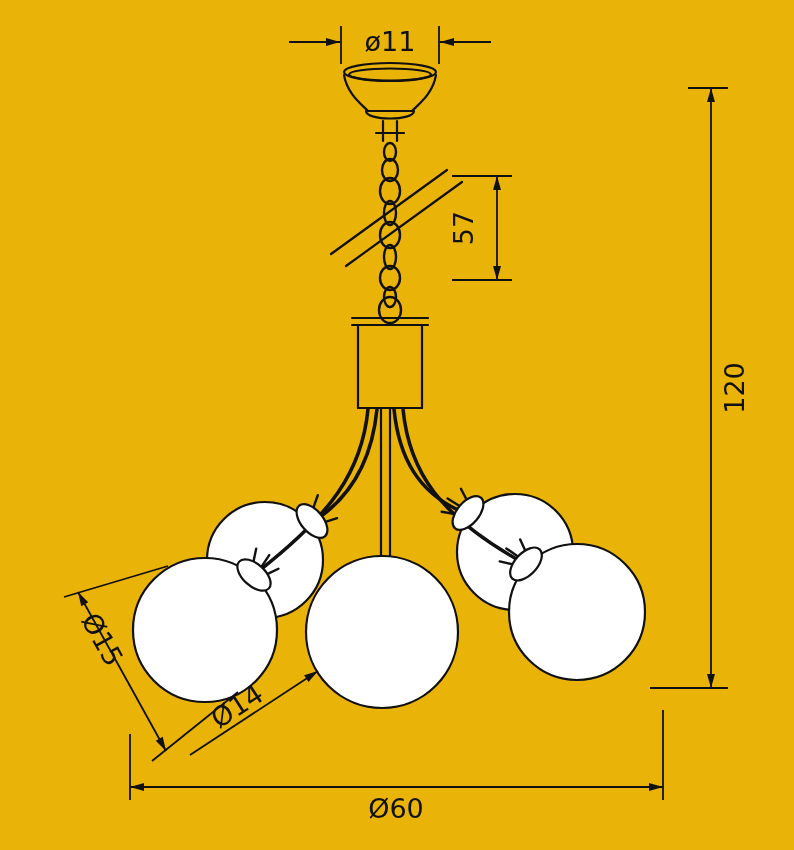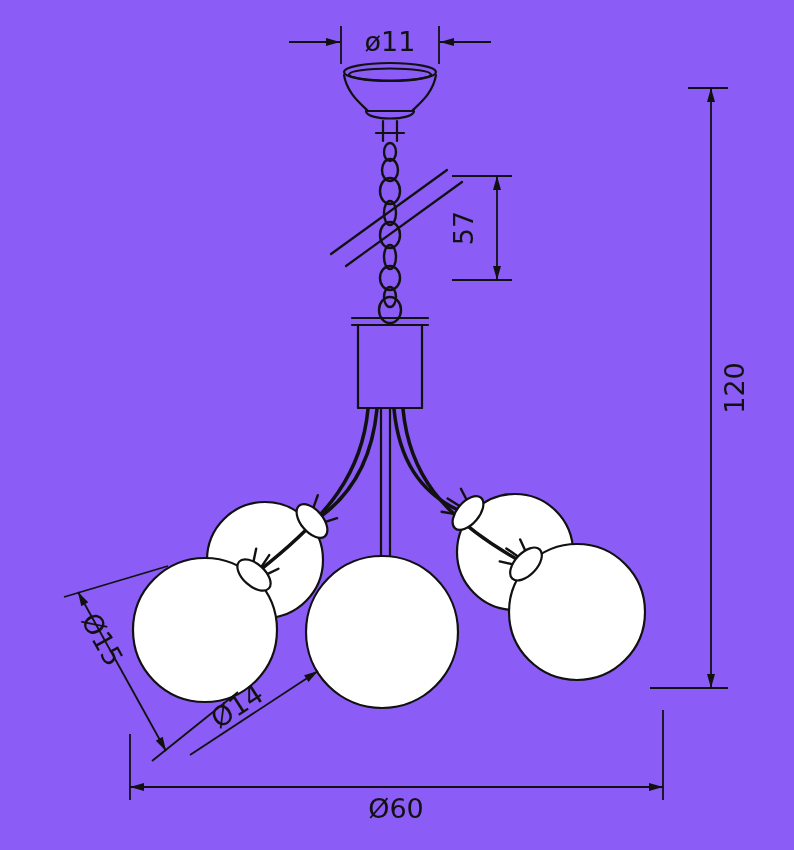--- a/index.html
+++ b/index.html
@@ -3,21 +3,21 @@
 <meta charset="utf-8">
 <style>
   html, body {
     margin: 0;
     padding: 0;
     background: #ffffff;
   }
   .sheet {
     width: 794px;
     height: 850px;
-    background: #8b5cf6;
+    background: #eab308;
     overflow: hidden;
     font-family: "DejaVu Sans", sans-serif;
   }
   svg { display: block; }
   .ln   { stroke: #111111; fill: none; stroke-width: 2.2; stroke-linecap: round; }
   .arm  { stroke: #111111; fill: none; stroke-width: 3.5; stroke-linecap: round; }
   .chain{ stroke: #111111; fill: none; stroke-width: 2.4; }
   .dimln{ stroke: #111111; fill: none; stroke-width: 1.8; }
   .globe{ stroke: #111111; fill: #ffffff; stroke-width: 2.2; }
   .sock { stroke: #111111; fill: #ffffff; stroke-width: 2.2; }

